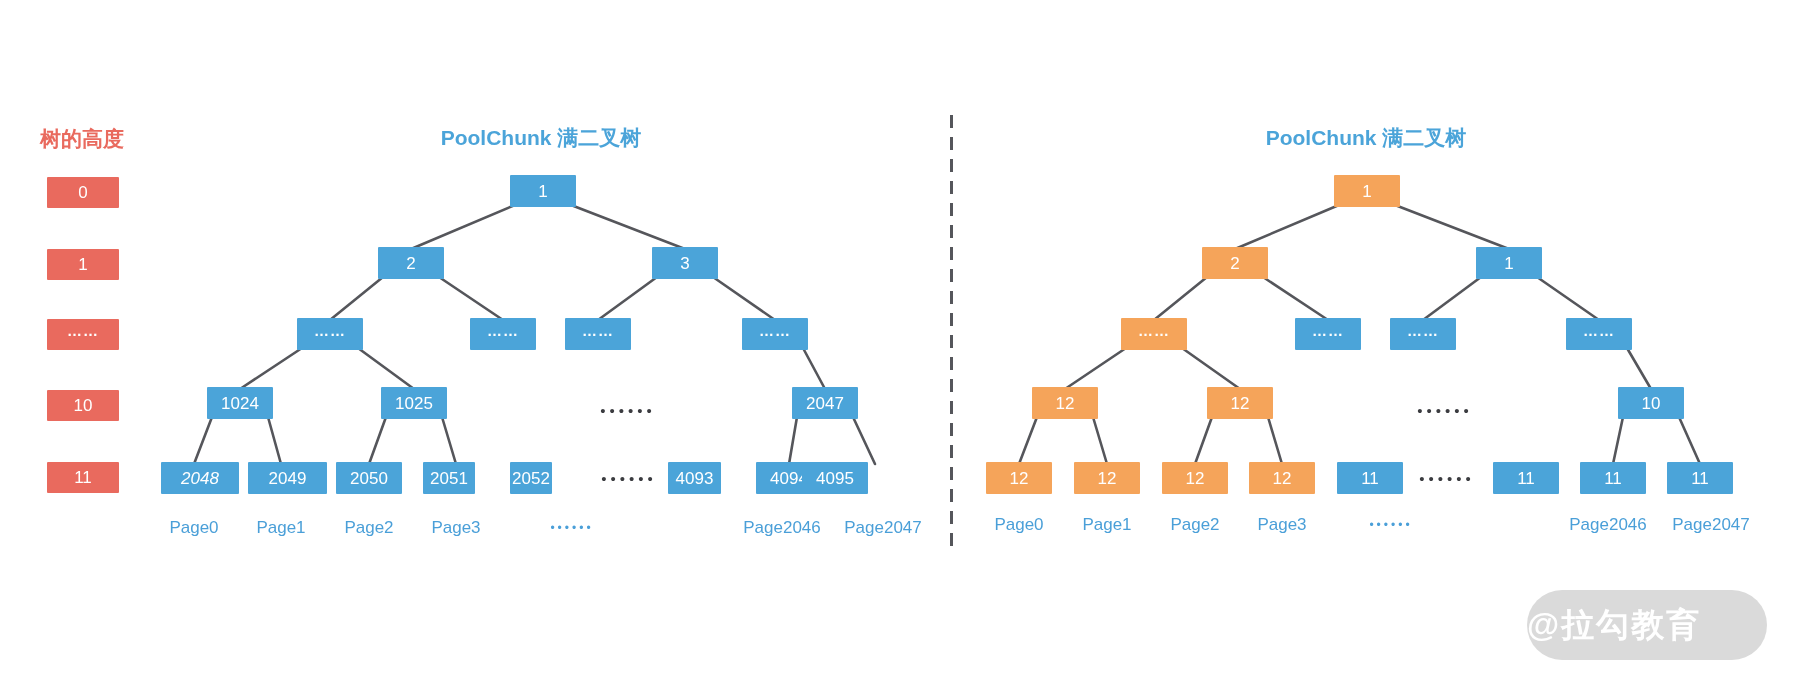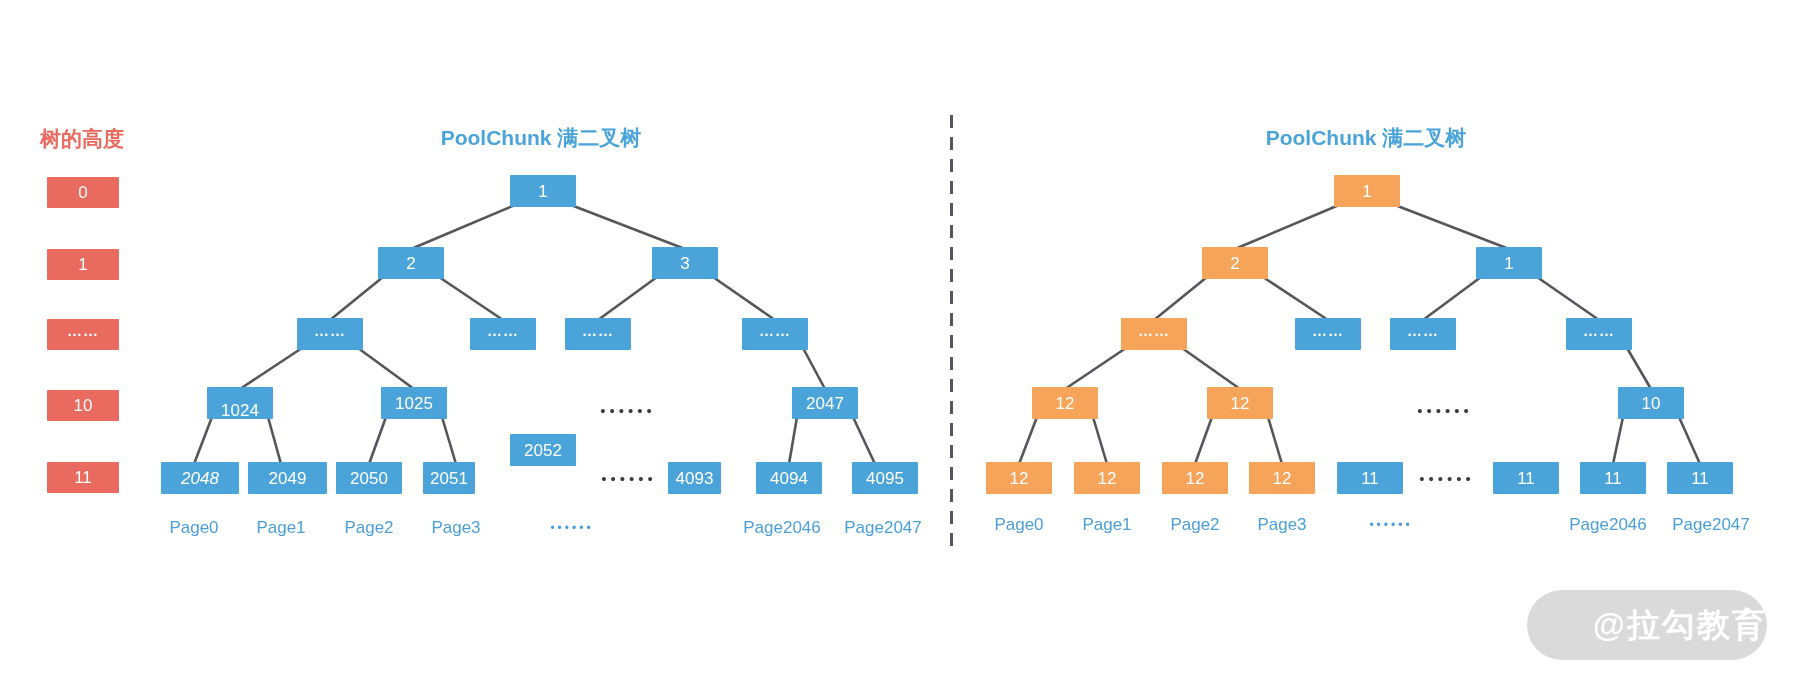--- a/index.html
+++ b/index.html
@@ -20,21 +20,21 @@
 
   .edge{stroke:var(--line);stroke-width:2.6;stroke-linecap:round;}
   #edge-layer{position:absolute;left:0;top:0;pointer-events:none;}
 
   .run-dots{position:absolute;transform:translate(-50%,-50%);color:#3b3c40;font-size:15px;letter-spacing:4px;white-space:nowrap;}
   .page-dots{position:absolute;transform:translate(-50%,-50%);color:var(--label_blue);font-size:12px;letter-spacing:3px;white-space:nowrap;}
   .page-label{position:absolute;transform:translateX(-50%);color:var(--label_blue);font-size:17px;white-space:nowrap;}
 
   #divider{position:absolute;width:3px;background-image:repeating-linear-gradient(180deg,var(--line) 0px,var(--line) 13px,transparent 13px,transparent 22px);}
 
-  #watermark{position:absolute;left:1527px;top:590px;width:240px;height:70px;background:var(--watermark_bg);border-radius:35px;display:flex;align-items:center;justify-content:flex-end;color:var(--watermark_text);font-size:33px;font-weight:bold;letter-spacing:2px;}
+  #watermark{position:absolute;left:1527px;top:590px;width:240px;height:70px;background:var(--watermark_bg);border-radius:35px;display:flex;align-items:center;justify-content:flex-start;color:var(--watermark_text);font-size:33px;font-weight:bold;letter-spacing:2px;}
 </style>
 </head>
 <body>
 
 <div id="canvas">
 
   <div class="legend-title">树的高度</div>
   <div id="legend-layer">
       <div class="node red" style="left: 47px; top: 177px; width: 72px; height: 31px;">
         <span>0</span>
@@ -104,51 +104,51 @@
       </div>
       <div class="node blue dots" style="left: 470px; top: 318px; width: 66px; height: 32px;">
         <span>……</span>
       </div>
       <div class="node blue dots" style="left: 565px; top: 318px; width: 66px; height: 32px;">
         <span>……</span>
       </div>
       <div class="node blue dots" style="left: 742px; top: 318px; width: 66px; height: 32px;">
         <span>……</span>
       </div>
-      <div class="node blue" style="left: 207px; top: 387px; width: 66px; height: 32px; align-items: flex-end;">
+      <div class="node blue" style="left: 207px; top: 387px; width: 66px; height: 32px;">
         <span>1024</span>
       </div>
       <div class="node blue" style="left: 381px; top: 387px; width: 66px; height: 32px;">
         <span>1025</span>
       </div>
       <div class="node blue" style="left: 792px; top: 387px; width: 66px; height: 32px;">
         <span>2047</span>
       </div>
       <div class="node blue" style="left: 161px; top: 462px; width: 78px; height: 32px; font-style: italic;">
         <span>2048</span>
       </div>
       <div class="node blue" style="left: 248px; top: 462px; width: 79px; height: 32px;">
         <span>2049</span>
       </div>
       <div class="node blue" style="left: 336px; top: 462px; width: 66px; height: 32px;">
         <span>2050</span>
       </div>
       <div class="node blue" style="left: 423px; top: 462px; width: 52px; height: 32px;">
         <span>2051</span>
       </div>
-      <div class="node blue" style="left: 510px; top: 434px; width: 66px; height: 32px;">
+      <div class="node blue" style="left: 510px; top: 462px; width: 42px; height: 32px;">
         <span>2052</span>
       </div>
       <div class="node blue" style="left: 668px; top: 462px; width: 53px; height: 32px;">
         <span>4093</span>
       </div>
       <div class="node blue" style="left: 756px; top: 462px; width: 66px; height: 32px;">
         <span>4094</span>
       </div>
-      <div class="node blue" style="left: 852px; top: 462px; width: 66px; height: 32px;">
+      <div class="node blue" style="left: 802px; top: 462px; width: 66px; height: 32px;">
         <span>4095</span>
       </div>
       <div class="run-dots" style="left: 628px; top: 410px;">••••••</div>
       <div class="run-dots" style="left: 629px; top: 478px;">••••••</div>
       <div class="page-label" style="left: 194px; top: 518px;">Page0</div>
       <div class="page-label" style="left: 281px; top: 518px;">Page1</div>
       <div class="page-label" style="left: 369px; top: 518px;">Page2</div>
       <div class="page-label" style="left: 456px; top: 518px;">Page3</div>
       <div class="page-label" style="left: 782px; top: 518px;">Page2046</div>
       <div class="page-label" style="left: 883px; top: 518px;">Page2047</div>

